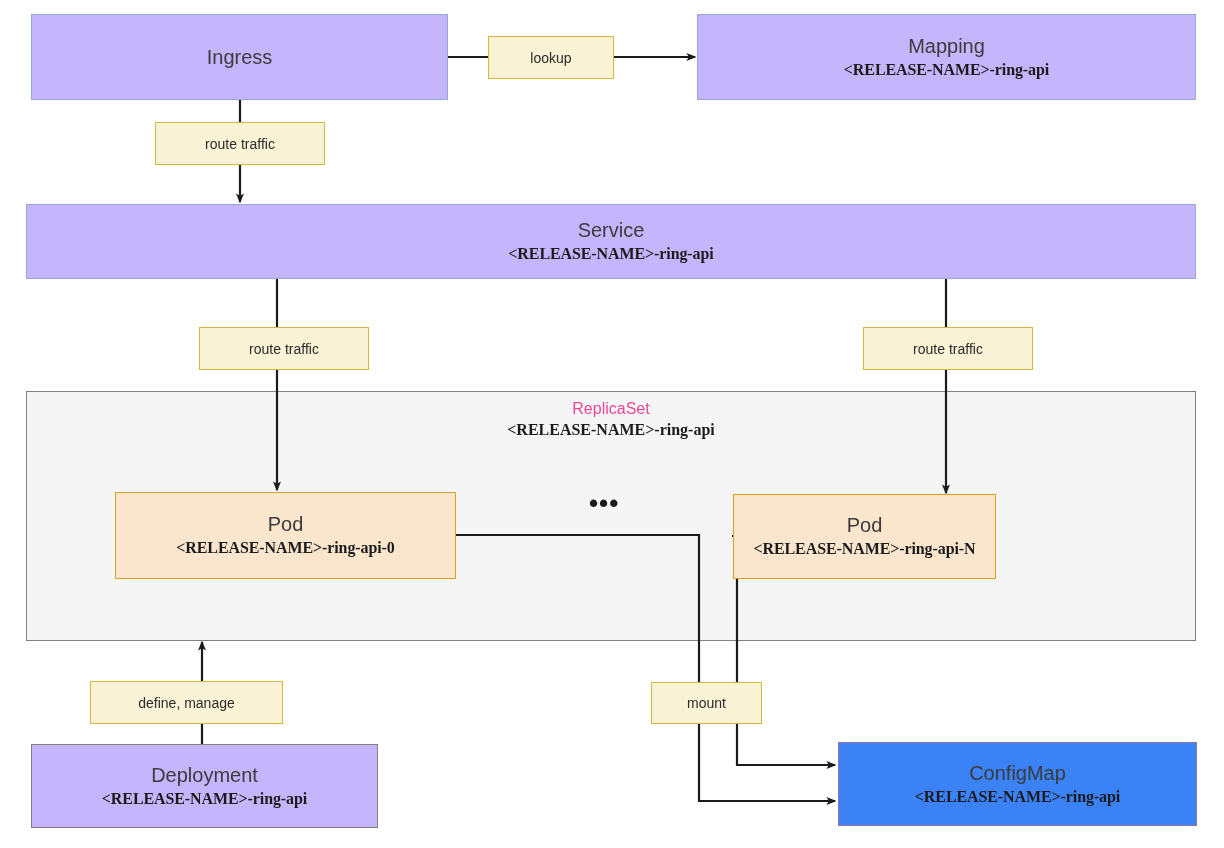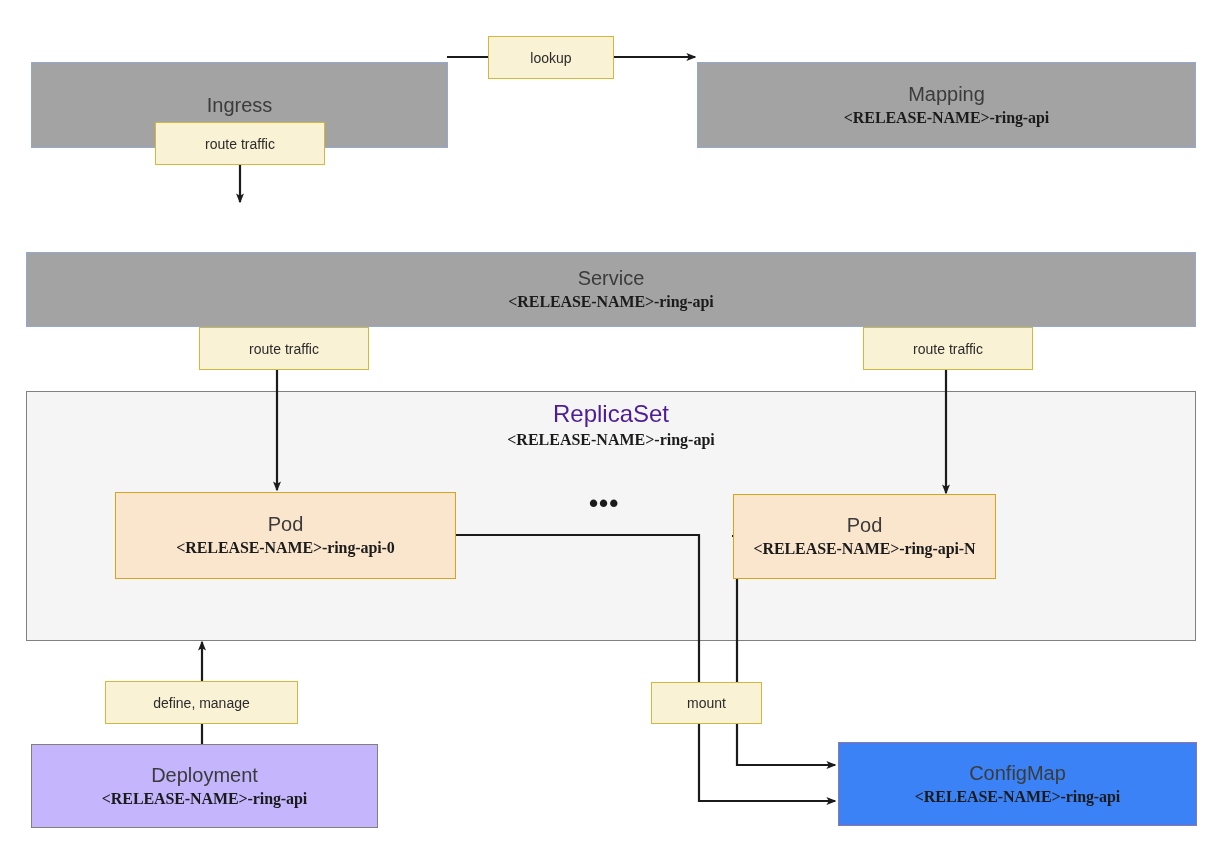--- a/index.html
+++ b/index.html
@@ -5,28 +5,28 @@
 <style>
   html,body{margin:0;padding:0;background:#ffffff;}
   body{font-family:"Liberation Sans",sans-serif;}
   #canvas{position:relative;width:1224px;height:848px;background:#ffffff;overflow:hidden;}
 
   .node{position:absolute;box-sizing:border-box;display:flex;flex-direction:column;
         align-items:center;justify-content:center;text-align:center;}
   .node .t1{font-family:"Liberation Sans",sans-serif;font-size:20px;color:#3b3b3b;line-height:1.15;}
   .node .t2{font-family:"Liberation Serif",serif;font-weight:bold;font-size:16px;color:#1b1b1b;line-height:1.2;margin-top:2px;letter-spacing:-0.1px;}
 
-  .n-blue{background:#a3a3a3;border:1px solid #93a9d4;margin-top:48px;}
+  .n-blue{background:#c4b5fd;border:1px solid #93a9d4;}
   .n-orange{background:#fae5cd;border:1px solid #d6a322;}
   .n-purple{background:#3b82f6;border:1px solid #9673a6;}
   .n-gray{background:#c4b5fd;border:1px solid #808080;}
 
   .group{position:absolute;box-sizing:border-box;background:#f5f5f5;border:1px solid #808080;}
   .group-label{position:absolute;left:0;right:0;text-align:center;}
-  .group-label .t1{font-family:"Liberation Sans",sans-serif;font-size:24px;color:#4c1d95;line-height:1.15;}
+  .group-label .t1{font-family:"Liberation Sans",sans-serif;font-size:16px;color:#ec4899;line-height:1.15;}
   .group-label .t2{font-family:"Liberation Serif",serif;font-weight:bold;font-size:16px;color:#1b1b1b;line-height:1.2;margin-top:2px;}
 
   .elabel{position:absolute;box-sizing:border-box;background:#faf2d5;border:1px solid #d4b73d;
           display:flex;align-items:center;justify-content:center;
           font-family:"Liberation Sans",sans-serif;font-size:14px;color:#2b2b2b;white-space:nowrap;z-index:6;}
 
   .ellipsis{position:absolute;font-family:"Liberation Sans",sans-serif;font-size:26px;font-weight:bold;
             color:#1b1b1b;line-height:1;letter-spacing:1px;}
 
   svg.edges{position:absolute;left:0;top:0;width:1224px;height:848px;pointer-events:none;z-index:4;}
@@ -105,17 +105,17 @@
   </div>
 
   <div class="elabel" style="left:488px;top:36px;width:126px;height:43px;">lookup</div>
 
   <div class="elabel" style="left:155px;top:122px;width:170px;height:43px;">route traffic</div>
 
   <div class="elabel" style="left:199px;top:327px;width:170px;height:43px;">route traffic</div>
 
   <div class="elabel" style="left:863px;top:327px;width:170px;height:43px;">route traffic</div>
 
-  <div class="elabel" style="left:105px;top:681px;width:193px;height:43px;">define, manage</div>
+  <div class="elabel" style="left:90px;top:681px;width:193px;height:43px;">define, manage</div>
 
   <div class="elabel" style="left:651px;top:682px;width:111px;height:42px;">mount</div>
 
 </div>
 
 </body></html>

